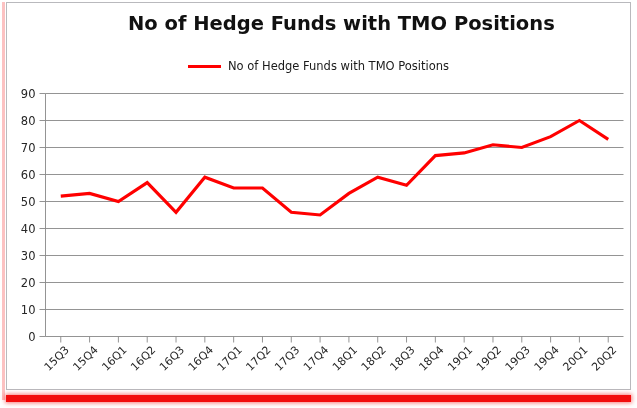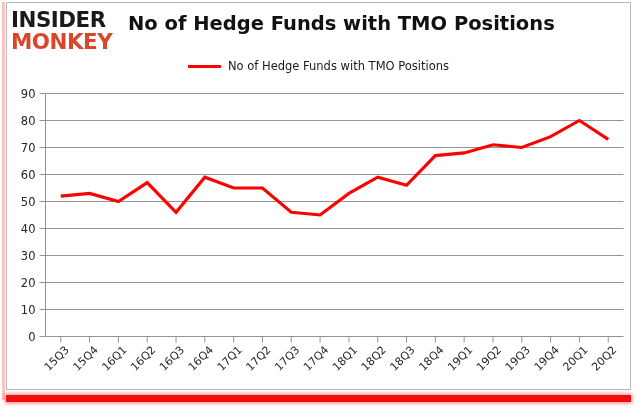--- a/index.html
+++ b/index.html
@@ -158,24 +158,20 @@
 </style>
 </head>
 <body>
 
 <div id="page">
 
   <div id="frame"></div>
   <div id="left-bar"></div>
   <div id="bottom-bar"></div>
 
-  <div id="logo">
-    <span class="logo-line logo-insider">INSIDER</span>
-    <span class="logo-line logo-monkey">MONKEY</span>
-  </div>
 
   <div id="chart-title">No of Hedge Funds with TMO Positions</div>
 
   <div id="legend">
     <span id="legend-swatch"></span>
     <span id="legend-label">No of Hedge Funds with TMO Positions</span>
   </div>
 
   <div id="plot-wrap">
     <svg id="plot-svg" width="637" height="408" viewBox="0 0 637 408">

